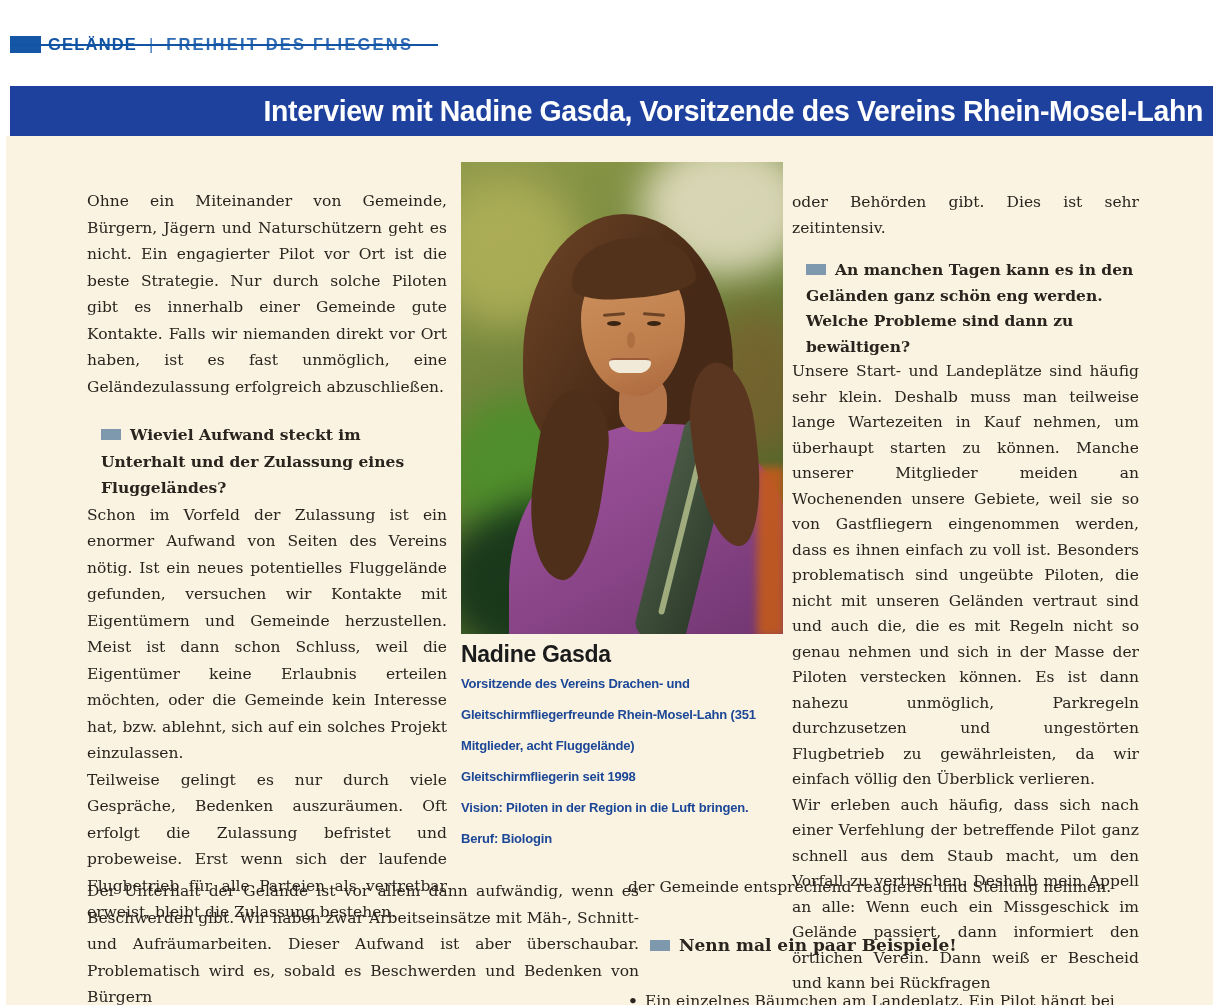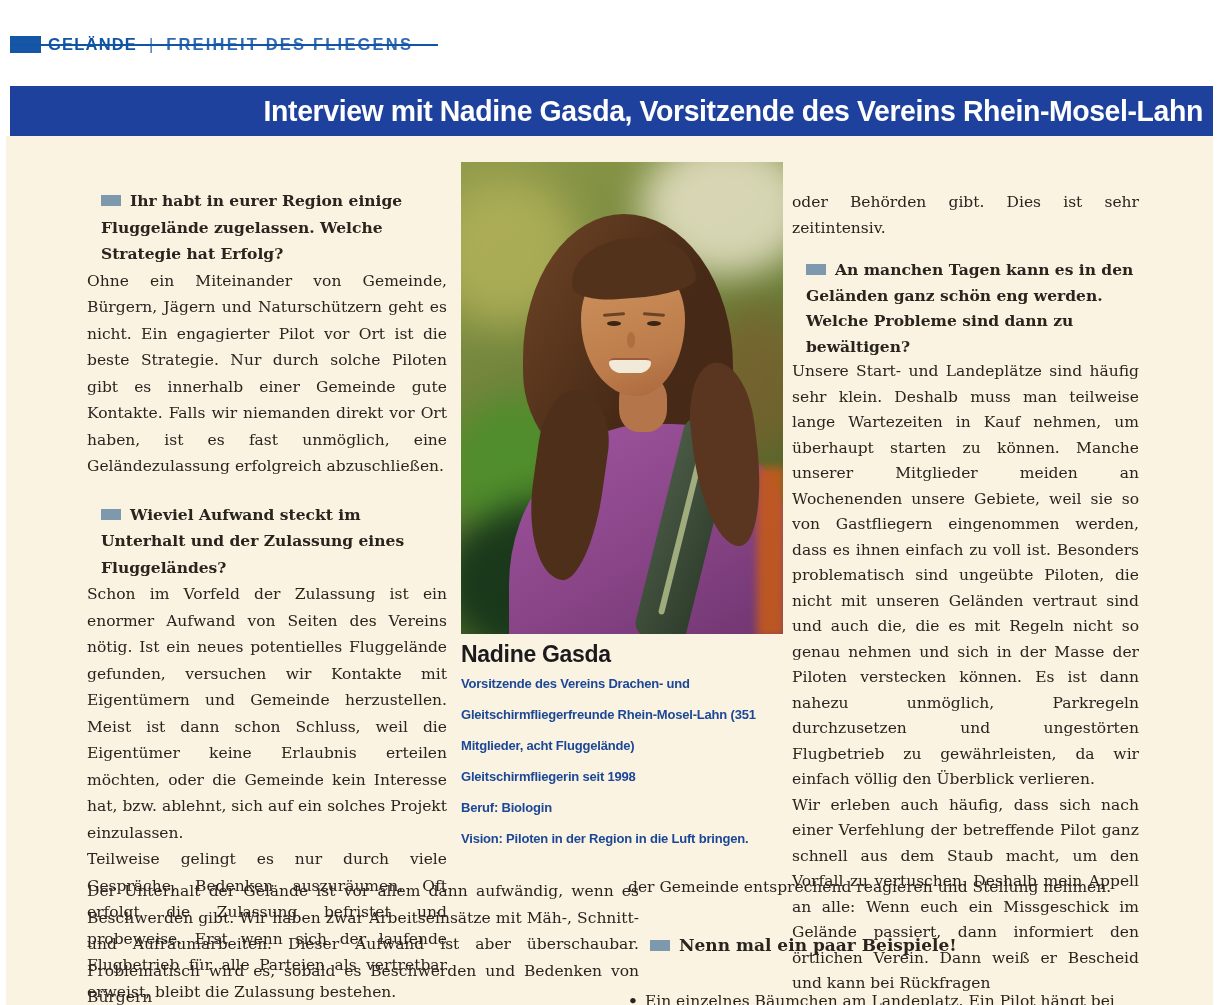--- a/index.html
+++ b/index.html
@@ -101,21 +101,20 @@
   </div>
   <div class="kicker-rule"></div>
 
   <div class="banner">
     <div class="banner-title">Interview mit Nadine Gasda, Vorsitzende des Vereins Rhein-Mosel-Lahn</div>
   </div>
 
   <div class="paper"></div>
 
   <div class="col col-left">
-    <p class="question"><span class="q-marker"></span><span>Ihr habt in eurer Region einige Flug­gelände zugelassen. Welche Strategie hat Erfolg?</span></p>
     <p>Ohne ein Miteinander von Gemeinde, Bürgern, Jägern und Naturschützern geht es nicht. Ein engagierter Pilot vor Ort ist die beste Strategie. Nur durch solche Piloten gibt es innerhalb einer Gemeinde gute Kontakte. Falls wir niemanden direkt vor Ort haben, ist es fast unmöglich, eine Geländezulassung erfolgreich abzuschließen.</p>
     <p class="question q-gap"><span class="q-marker"></span><span>Wieviel Aufwand steckt im Unterhalt und der Zulassung eines Fluggeländes?</span></p>
     <p>Schon im Vorfeld der Zulassung ist ein enormer Aufwand von Seiten des Vereins nötig. Ist ein neues potentielles Fluggelände gefunden, versuchen wir Kontakte mit Eigentümern und Gemeinde herzustellen. Meist ist dann schon Schluss, weil die Eigentümer keine Erlaubnis erteilen möchten, oder die Gemeinde kein Interesse hat, bzw. ablehnt, sich auf ein solches Projekt einzulassen.</p>
     <p>Teilweise gelingt es nur durch viele Gespräche, Bedenken auszuräumen. Oft erfolgt die Zulassung befristet und probeweise. Erst wenn sich der laufende Flugbetrieb für alle Parteien als vertretbar erweist, bleibt die Zulassung bestehen.</p>
   </div>
 
   <div class="wide-left">Der Unterhalt der Gelände ist vor allem dann aufwändig, wenn es Beschwerden gibt. Wir haben zwar Arbeitseinsätze mit Mäh-, Schnitt- und Aufräumarbeiten. Dieser Aufwand ist aber überschaubar. Problematisch wird es, sobald es Beschwerden und Bedenken von Bürgern</div>
 
   <div class="photo">
     <div class="blob blob1"></div>
@@ -139,22 +138,22 @@
     <div class="eye-l"></div>
     <div class="eye-r"></div>
     <div class="nose-shadow"></div>
     <div class="smile"></div>
   </div>
 
   <div class="caption">
     <div class="caption-name">Nadine Gasda</div>
     <div class="caption-line">Vorsitzende des Vereins Drachen- und Gleitschirmfliegerfreunde Rhein-Mosel-Lahn (351 Mitglieder, acht Fluggelände)</div>
     <div class="caption-line">Gleitschirmfliegerin seit 1998</div>
+    <div class="caption-line">Vision: Piloten in der Region in die Luft bringen.</div>
     <div class="caption-line">Beruf: Biologin</div>
-    <div class="caption-line">Vision: Piloten in der Region in die Luft bringen.</div>
   </div>
 
   <div class="col col-right">
     <p>oder Behörden gibt. Dies ist sehr zeitintensiv.</p>
     <p class="question q-gap-r"><span class="q-marker"></span><span>An manchen Tagen kann es in den Geländen ganz schön eng werden. Welche Probleme sind dann zu bewältigen?</span></p>
     <p>Unsere Start- und Landeplätze sind häufig sehr klein. Deshalb muss man teilweise lange Wartezeiten in Kauf nehmen, um überhaupt starten zu können. Manche unserer Mitglieder meiden an Wochenenden unsere Gebiete, weil sie so von Gastfliegern eingenommen werden, dass es ihnen einfach zu voll ist. Besonders problematisch sind ungeübte Piloten, die nicht mit unseren Geländen vertraut sind und auch die, die es mit Regeln nicht so genau nehmen und sich in der Masse der Piloten verstecken können. Es ist dann nahezu unmöglich, Parkregeln durchzusetzen und ungestörten Flugbetrieb zu gewährleisten, da wir einfach völlig den Überblick verlieren.</p>
     <p>Wir erleben auch häufig, dass sich nach einer Verfehlung der betreffende Pilot ganz schnell aus dem Staub macht, um den Vorfall zu vertuschen. Deshalb mein Appell an alle: Wenn euch ein Missgeschick im Gelände passiert, dann informiert den örtlichen Verein. Dann weiß er Bescheid und kann bei Rückfragen</p>
   </div>
 
   <div class="wide-right">der Gemeinde entsprechend reagieren und Stellung nehmen.</div>

